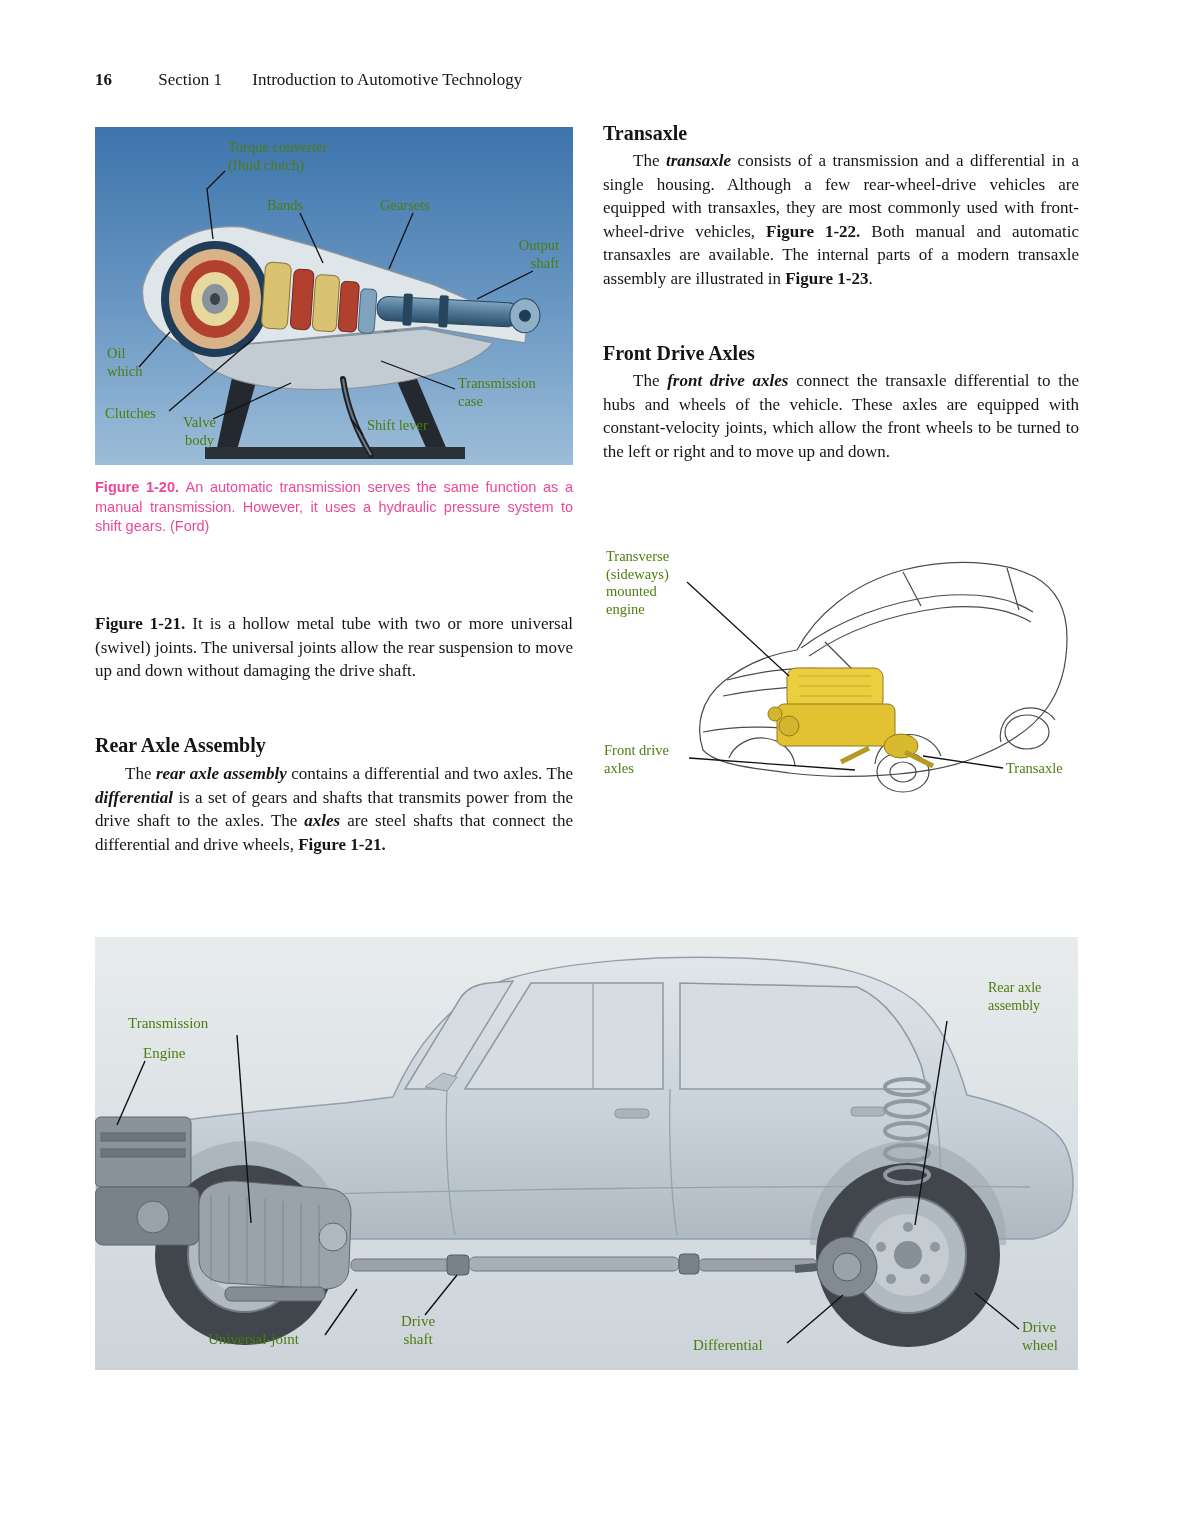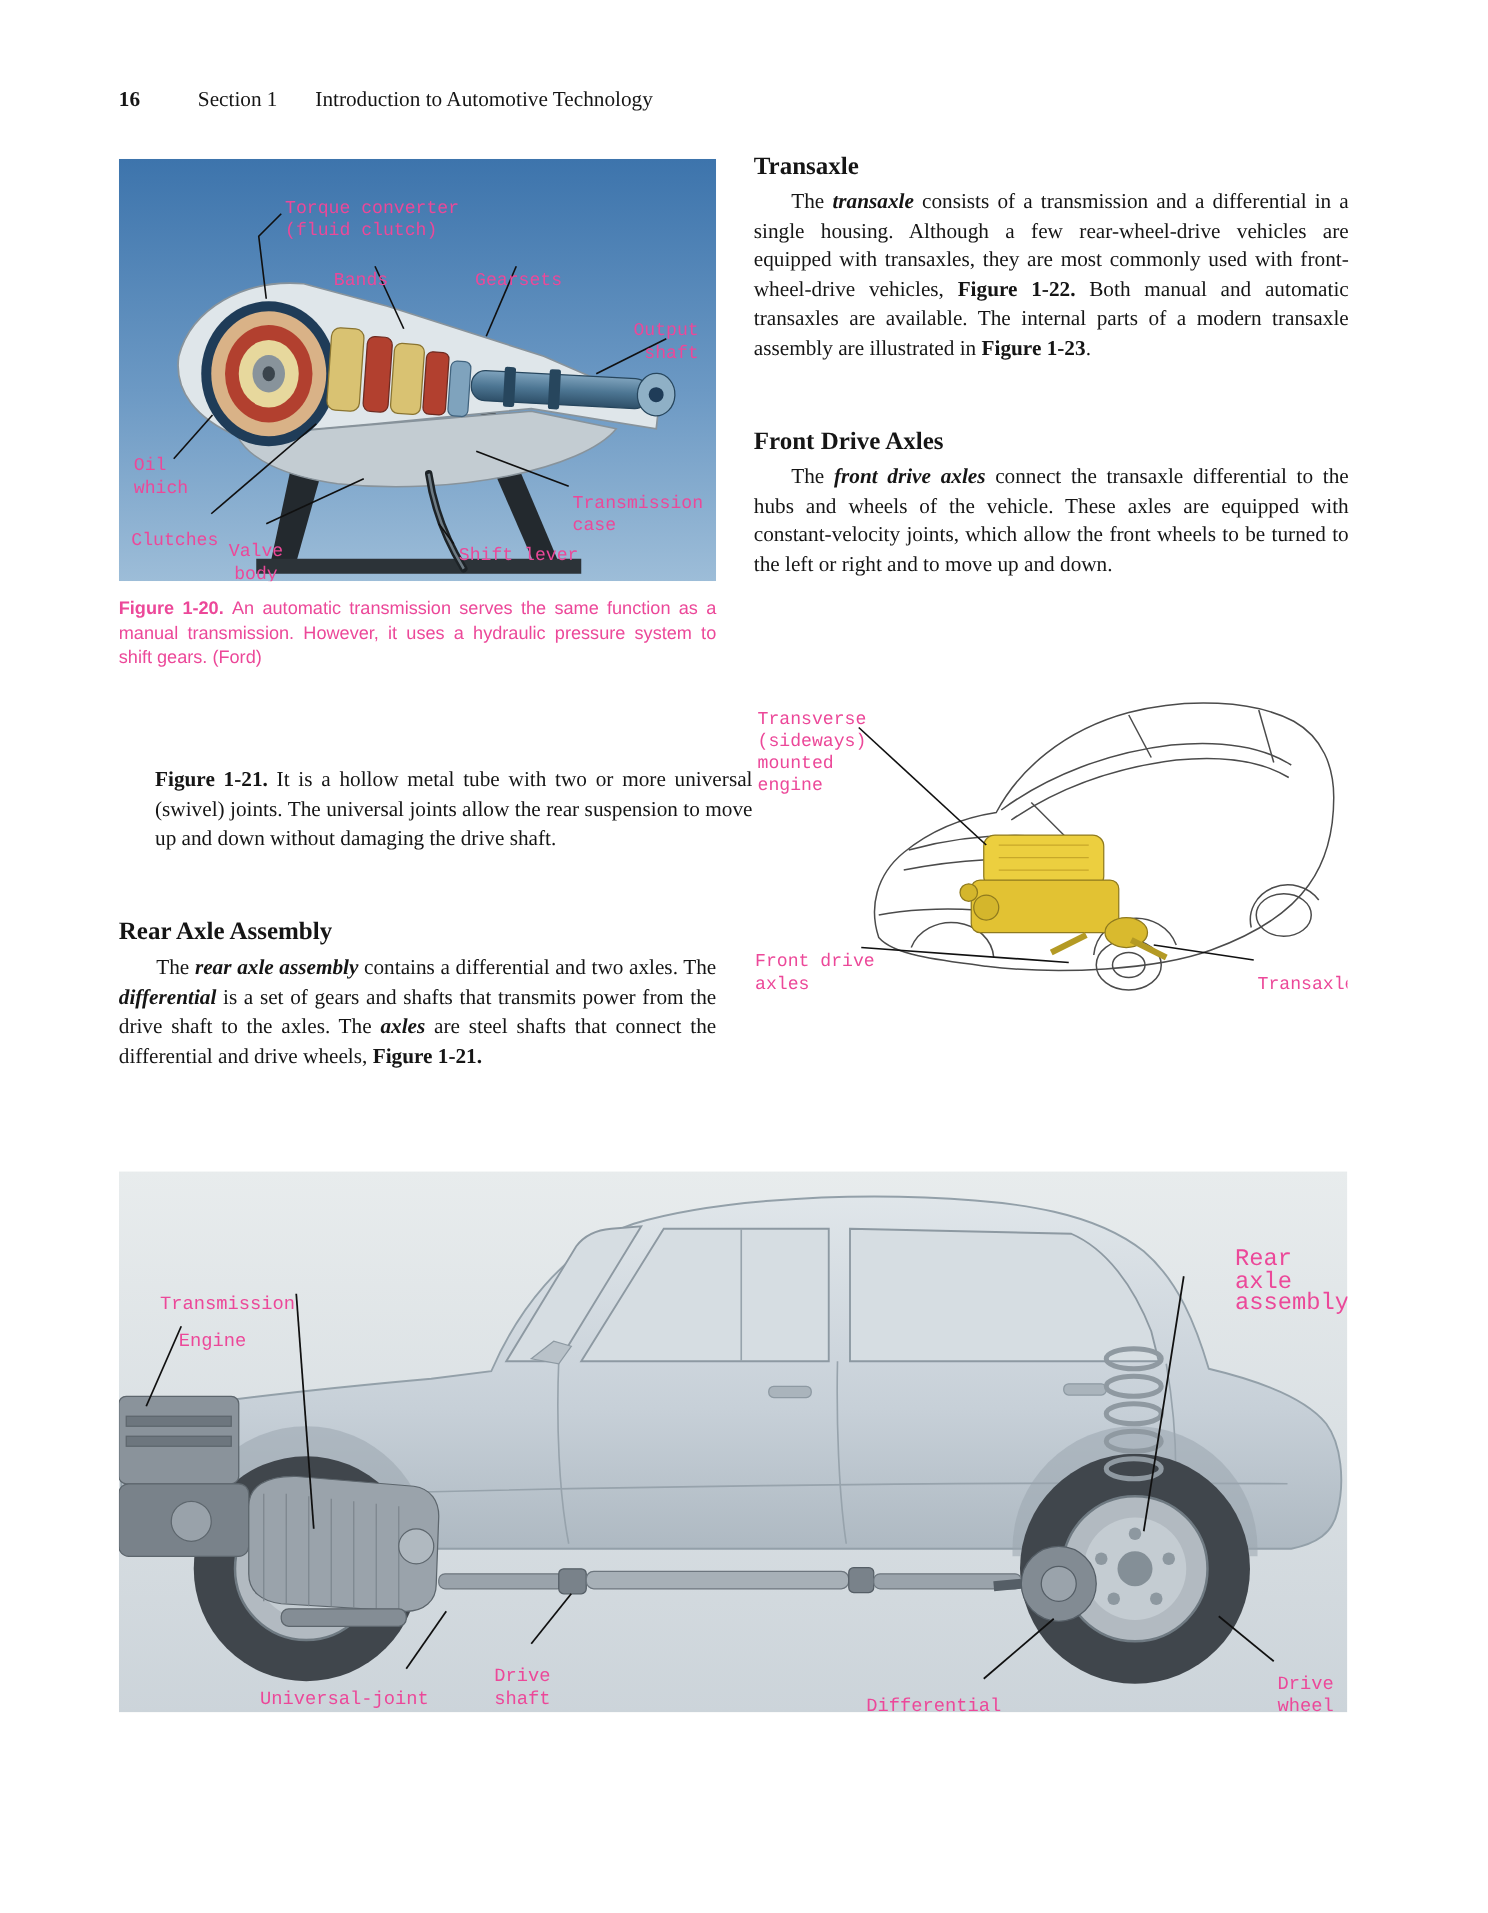--- a/index.html
+++ b/index.html
@@ -14,22 +14,22 @@
   .heading { font-size:20px; font-weight:bold; }
   .caption {
     font-family:"Liberation Sans", sans-serif; font-size:14.5px;
     line-height:19.5px; color:#ec4899; text-align:justify;
   }
   .seg-b { font-weight:bold; }
   .seg-i { font-style:italic; }
   .fig { position:absolute; overflow:hidden; }
   .fig svg { position:absolute; left:0; top:0; display:block; }
   .fig-label {
-    position:absolute; font-family:Liberation Mono, monospace;
-    font-size:14.5px; line-height:17.5px; color:#ec4899; white-space:pre-line;margin-top:20px;
+    position:absolute; font-family:Liberation Serif, serif;
+    font-size:14.5px; line-height:17.5px; color:#4d7c0f; white-space:pre-line;
   }
   .hdr { font-size:17px; }
   .hdr .num { font-weight:bold; }
 </style>
 </head>
 <body>
 
 <div class="page">
 
   <div class="abs hdr" style="left:95px; top:70px;">
@@ -103,21 +103,21 @@
     <div class="fig-label" style="left:363px; top:248px;">Transmission
 case</div>
     <div class="fig-label" style="left:10px; top:278px;">Clutches</div>
     <div class="fig-label" style="left:88px; top:287px; text-align:center;">Valve
 body</div>
     <div class="fig-label" style="left:272px; top:290px;">Shift lever</div>
   </div>
 
   <div class="abs caption" style="left:95px; top:478px; width:478px;"><span class="seg-b">Figure 1-20. </span><span>An automatic transmission serves the same function as a manual transmission. However, it uses a hydraulic pressure system to shift gears. (Ford)</span></div>
 
-  <div class="abs body-text" style="left:95px; top:612px; width:478px;margin-left:29px;"><span class="seg-b">Figure 1-21.</span><span> It is a hollow metal tube with two or more universal (swivel) joints. The universal joints allow the rear suspension to move up and down without damaging the drive shaft.</span></div>
+  <div class="abs body-text" style="left:95px; top:612px; width:478px;"><span class="seg-b">Figure 1-21.</span><span> It is a hollow metal tube with two or more universal (swivel) joints. The universal joints allow the rear suspension to move up and down without damaging the drive shaft.</span></div>
 
   <div class="abs heading" style="left:95px; top:734px;">Rear Axle Assembly</div>
 
   <div class="abs body-text indent" style="left:95px; top:762px; width:478px;"><span>The </span><span class="seg-b seg-i">rear axle assembly</span><span> contains a differential and two axles. The </span><span class="seg-b seg-i">differential</span><span> is a set of gears and shafts that transmits power from the drive shaft to the axles. The </span><span class="seg-b seg-i">axles</span><span> are steel shafts that connect the differential and drive wheels, </span><span class="seg-b">Figure 1-21.</span></div>
 
   <div class="abs heading" style="left:603px; top:122px;">Transaxle</div>
 
   <div class="abs body-text indent" style="left:603px; top:149px; width:476px;"><span>The </span><span class="seg-b seg-i">transaxle</span><span> consists of a transmission and a differential in a single housing. Although a few rear-wheel-drive vehicles are equipped with transaxles, they are most commonly used with front-wheel-drive vehicles, </span><span class="seg-b">Figure 1-22.</span><span> Both manual and automatic transaxles are available. The internal parts of a modern transaxle assembly are illustrated in </span><span class="seg-b">Figure 1-23</span><span>.</span></div>
 
   <div class="abs heading" style="left:603px; top:342px;">Front Drive Axles</div>
@@ -256,21 +256,21 @@
         <path d="M50,124 L22,188"></path>
         <path d="M852,84 L820,288"></path>
         <path d="M230,398 L262,352"></path>
         <path d="M330,378 L362,338"></path>
         <path d="M692,406 L748,358"></path>
         <path d="M924,392 L880,356"></path>
       </g>
     </svg>
     <div class="fig-label" style="left:33px; top:78px; font-size:15px;">Transmission</div>
     <div class="fig-label" style="left:48px; top:108px; font-size:15px;">Engine</div>
-    <div class="fig-label" style="left:893px; top:42px; font-size:19px;">Rear axle
+    <div class="fig-label" style="left:893px; top:42px; font-size:14px;">Rear axle
 assembly</div>
     <div class="fig-label" style="left:113px; top:394px; font-size:15px;">Universal-joint</div>
     <div class="fig-label" style="left:293px; top:376px; font-size:15px; text-align:center; width:60px;">Drive
 shaft</div>
     <div class="fig-label" style="left:598px; top:400px; font-size:15px;">Differential</div>
     <div class="fig-label" style="left:927px; top:382px; font-size:15px;">Drive
 wheel</div>
   </div>
 
 

